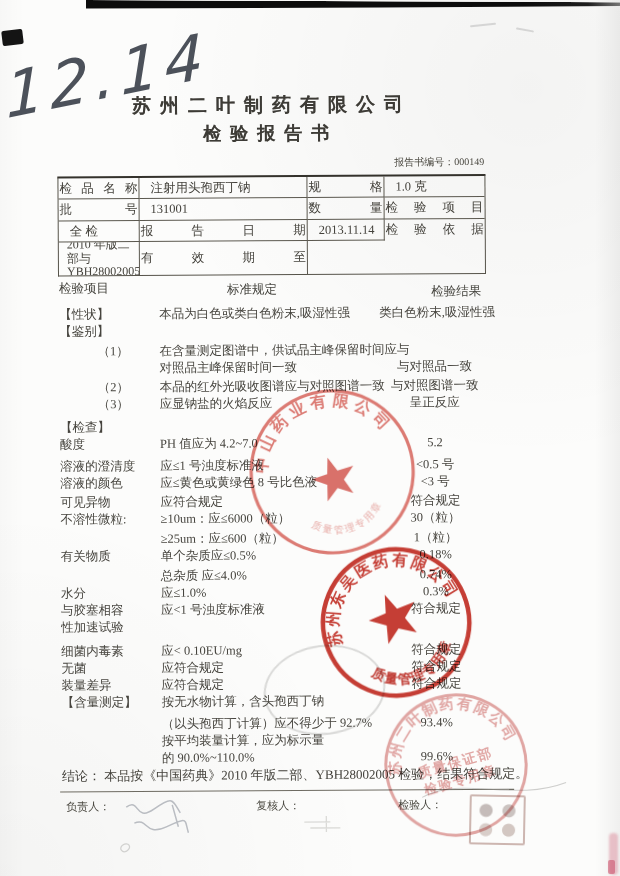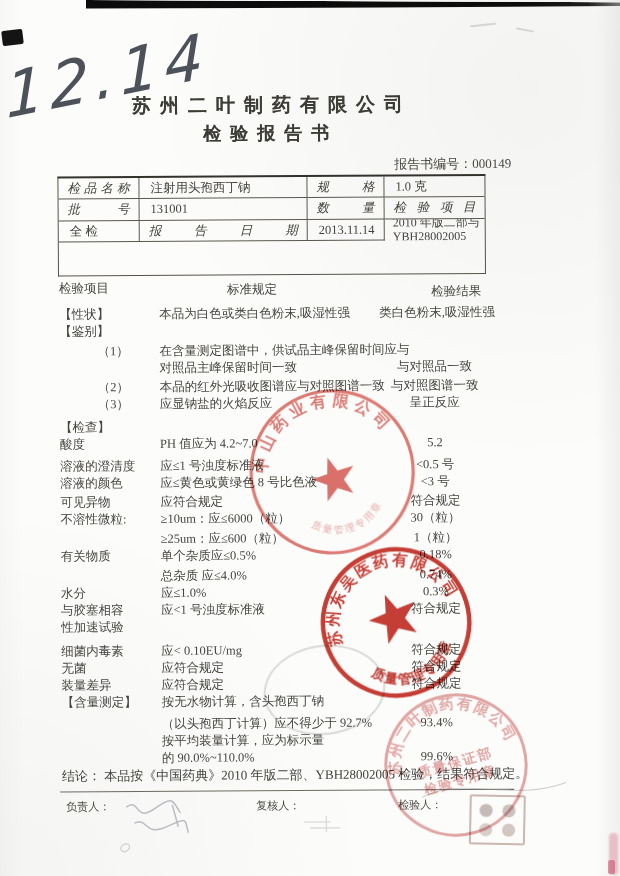--- a/index.html
+++ b/index.html
@@ -18,29 +18,29 @@
   .pink-smudge1{position:absolute;right:2px;top:833px;width:9px;height:42px;background:rgba(214,108,130,.38);filter:blur(1.2px);border-radius:4px;}
   .pink-smudge2{position:absolute;right:5px;top:860px;width:7px;height:14px;background:rgba(198,62,92,.5);filter:blur(.6px);border-radius:2px;}
   .pencil{position:absolute;background:rgba(120,120,120,.25);height:1.5px;border-radius:1px;}
   
   .handnote{position:absolute;left:6px;top:38px;font-size:62px;color:#343a44;font-style:italic;
     font-family:"DejaVu Sans",sans-serif;font-weight:300;letter-spacing:6px;
     transform:rotate(-11deg) skewX(-10deg);opacity:.88;}
   
   .title-co{position:absolute;left:0;top:92px;width:548px;text-align:center;font-size:19px;letter-spacing:9px;color:#3d3b36;font-weight:600;text-shadow:0 0 .5px rgba(60,58,52,.5);}
   .title-doc{position:absolute;left:0;top:121px;width:545px;text-align:center;font-size:18px;letter-spacing:9px;color:#3d3b36;font-weight:600;text-shadow:0 0 .5px rgba(60,58,52,.5);}
-  .report-no{position:absolute;left:396px;top:156px;font-size:13px;color:#4a4840;}
+  .report-no{position:absolute;left:396px;top:156px;font-size:10px;color:#4a4840;}
   
   .info{position:absolute;left:59px;top:175px;width:426px;display:grid;
     grid-template-columns:81px 168px 77px 100px;grid-template-rows:21px 22px 21px 33px;
     border:1.2px solid #56534a;border-top:2.4px solid #34322c;font-size:12.5px;}
   .cell{border-right:1px solid #5b584f;border-bottom:1px solid #5b584f;display:flex;align-items:center;box-sizing:border-box;overflow:hidden;}
   .cell:nth-child(4n){border-right:none;}
   .cell.last-row{border-bottom:none;}
-  .tl{padding:0 9px;font-style:italic;}
+  .tl{padding:0 1px;}
   .tl span{display:block;width:100%;text-align:justify;text-align-last:justify;}
   .tv{padding-left:11px;white-space:nowrap;}
   .tv.wrap{white-space:normal;line-height:13.5px;font-size:12px;padding:1px 4px 1px 8px;}
   
   .colhead{position:absolute;top:279px;font-size:12.5px;color:#45443e;}
   .items{position:absolute;left:60px;top:299px;width:430px;font-size:12.5px;line-height:17px;color:#46443e;}
   .row{display:flex;height:17px;white-space:nowrap;}
   .ci{width:100px;flex:none;box-sizing:border-box;}
   .ci.ind{padding-left:38px;}
   .cs{width:220px;flex:none;}
@@ -103,21 +103,27 @@
 
       <div class="cell tl">
           <span>检验项目</span>
         </div>
       <div class="cell tv">全 检</div>
       <div class="cell tl">
           <span>报告日期</span>
         </div>
       <div class="cell tv">2013.11.14</div>
 
+      <div class="cell tl last-row">
+          <span>检验依据</span>
+        </div>
       <div class="cell tv wrap last-row">《中国药典》2010 年版二部与 YBH28002005 含量项下</div>
+      <div class="cell tl last-row">
+          <span>有效期至</span>
+        </div>
     </div>
 
     <div class="colhead" style="left:60px;">检验项目</div>
     <div class="colhead" style="left:182px;top:281px;margin-left:46px;">标准规定</div>
     <div class="colhead" style="left:432px;top:284px;">检验结果</div>
 
     <div class="items">
       <div class="row g6">
           <span class="ci">【性状】</span>
           <span class="cs">本品为白色或类白色粉末,吸湿性强</span>

